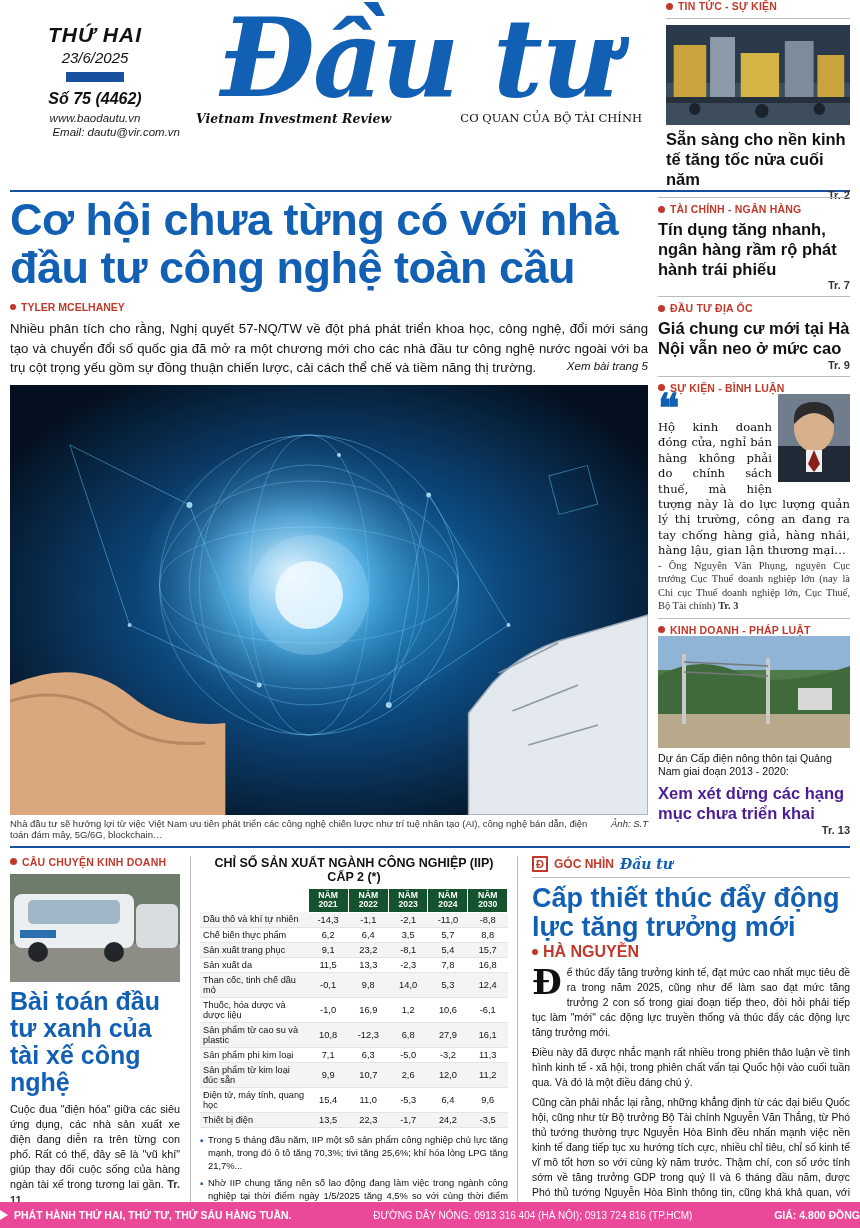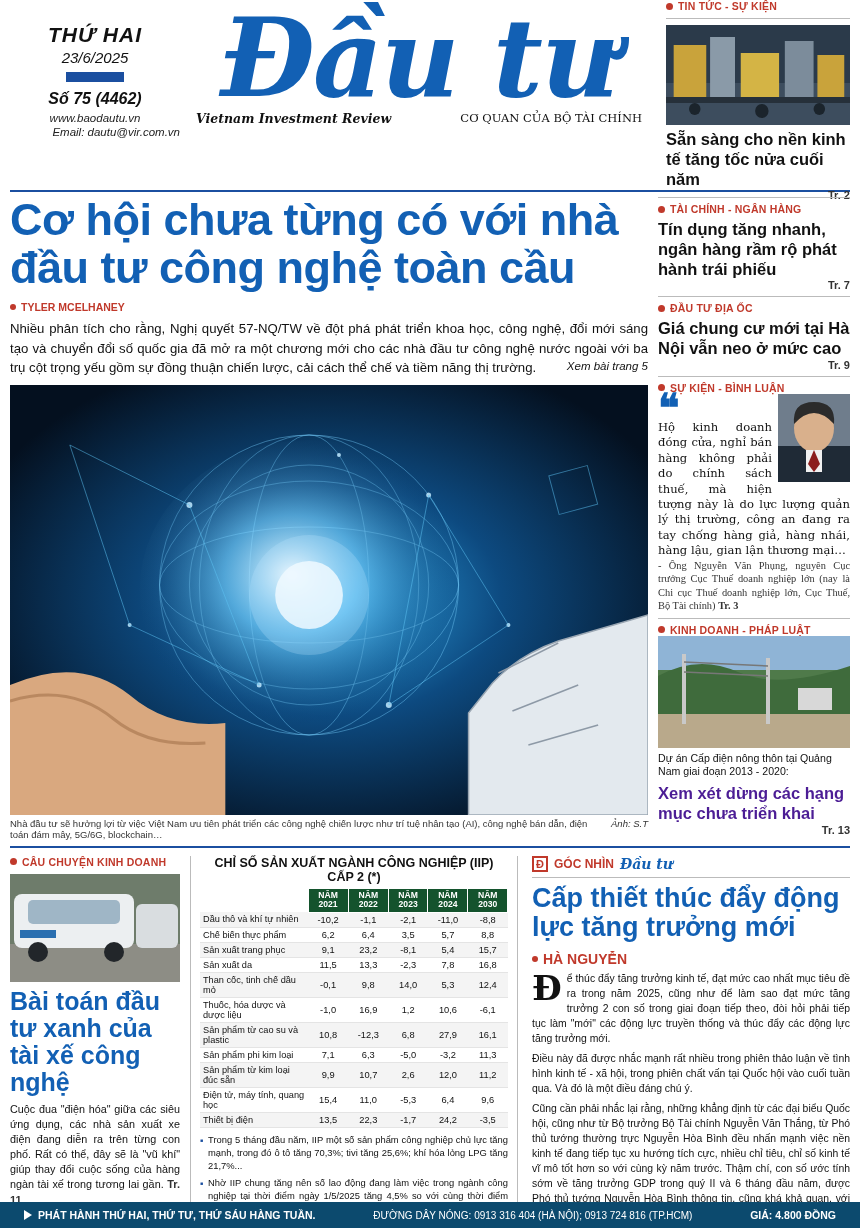--- a/index.html
+++ b/index.html
@@ -93,39 +93,39 @@
 
   .bullets { margin-top:6px; font-size:9.4px; line-height:1.38; text-align:justify; }
   .bullets p { margin:0 0 4px 0; padding-left:8px; position:relative; }
   .bullets p:before { content:"■"; position:absolute; left:0; font-size:5px; top:3px; color:#1b4fa0; }
 
   .gn-head { display:flex; align-items:center; gap:6px; }
   .gn-sq { width:16px;height:16px;border:2px solid #c0392b; color:#c0392b; font-weight:bold; font-size:11px; display:flex;align-items:center;justify-content:center; }
   .gn-title { font-size:12px; font-weight:bold; color:#c0392b; }
   .gn-brand { font-family:"DejaVu Serif",serif; font-style:italic; font-weight:bold; color:#1260b4; font-size:14px; }
   .c3-head { font-size:27px; font-weight:bold; color:#1260b4; line-height:1.1; margin-top:6px; }
-  .c3-author { font-size:14px; font-weight:bold; color:#c0392b; margin-top:8px; display:flex; align-items:center; gap:5px;}
+  .c3-author { font-size:16px; font-weight:bold; color:#c0392b; display:flex; align-items:center; gap:5px;}
   .c3-author .dot{width:6px;height:6px;background:#c0392b;border-radius:50%;}
   .c3-body { font-size:10.4px; line-height:1.44; text-align:justify; margin-top:5px; }
   .c3-body p { margin:0 0 5px 0; }
   .dropcap:first-letter {
     float:left; font-family:"DejaVu Serif", serif; font-weight:bold;
     font-size:34px; line-height:28px; padding:2px 5px 0 0; color:#111;
   }
 
   
   .quote-wrap { position:relative; }
   .quote-mark { font-family:"DejaVu Serif",serif; font-size:40px; color:#1260b4; font-weight:bold; line-height:.7; height:26px;}
   .quote-portrait { width:72px; height:88px; float:right; margin:0 0 4px 6px; }
   .quote-text { font-family:"DejaVu Serif", serif; font-size:11.6px; line-height:1.33; color:#111; text-align:justify; }
   .quote-attr { font-family:Liberation Serif, serif; font-size:10.4px; line-height:1.3; color:#333; text-align:justify; }
 
   
-  .footer { position:absolute; left:0; bottom:0; width:860px; height:26px; background:#0c4a6e; color:#fff;
-            display:flex; align-items:center; justify-content:space-between; padding:0 24px; font-size:10.5px; font-weight:bold; }
+  .footer { position:absolute; left:0; bottom:0; width:860px; height:26px; background:#ec4899; color:#fff;
+            display:flex; align-items:center; justify-content:space-between; padding:0 0; font-size:10.5px; font-weight:bold; }
   .footer .mid { font-weight:normal; font-size:10px;}
   .footer .left { display:flex; align-items:center; gap:6px; }
   .tri { width:0;height:0;border-left:8px solid #fff;border-top:5px solid transparent;border-bottom:5px solid transparent; }
   .hr-thin { border-top:1px solid #bbb; margin:5px 0; }
   .hr-thick { border-top:2px solid #1b4fa0; margin:6px 0 5px; }
 </style>
 </head>
 <body>
 
 <div class="page">
@@ -346,21 +346,21 @@
             <th>NĂM 2021</th>
             <th>NĂM 2022</th>
             <th>NĂM 2023</th>
             <th>NĂM 2024</th>
             <th>NĂM 2030</th>
           </tr>
         </thead>
         <tbody>
           <tr>
               <td class="cat">Dầu thô và khí tự nhiên</td>
-              <td>-10,2</td>
+              <td>-14,3</td>
               <td>-1,1</td>
               <td>-2,1</td>
               <td>-11,0</td>
               <td>-8,8</td>
             </tr>
           <tr>
               <td class="cat">Chế biến thực phẩm</td>
               <td>6,2</td>
               <td>6,4</td>
               <td>3,5</td>

